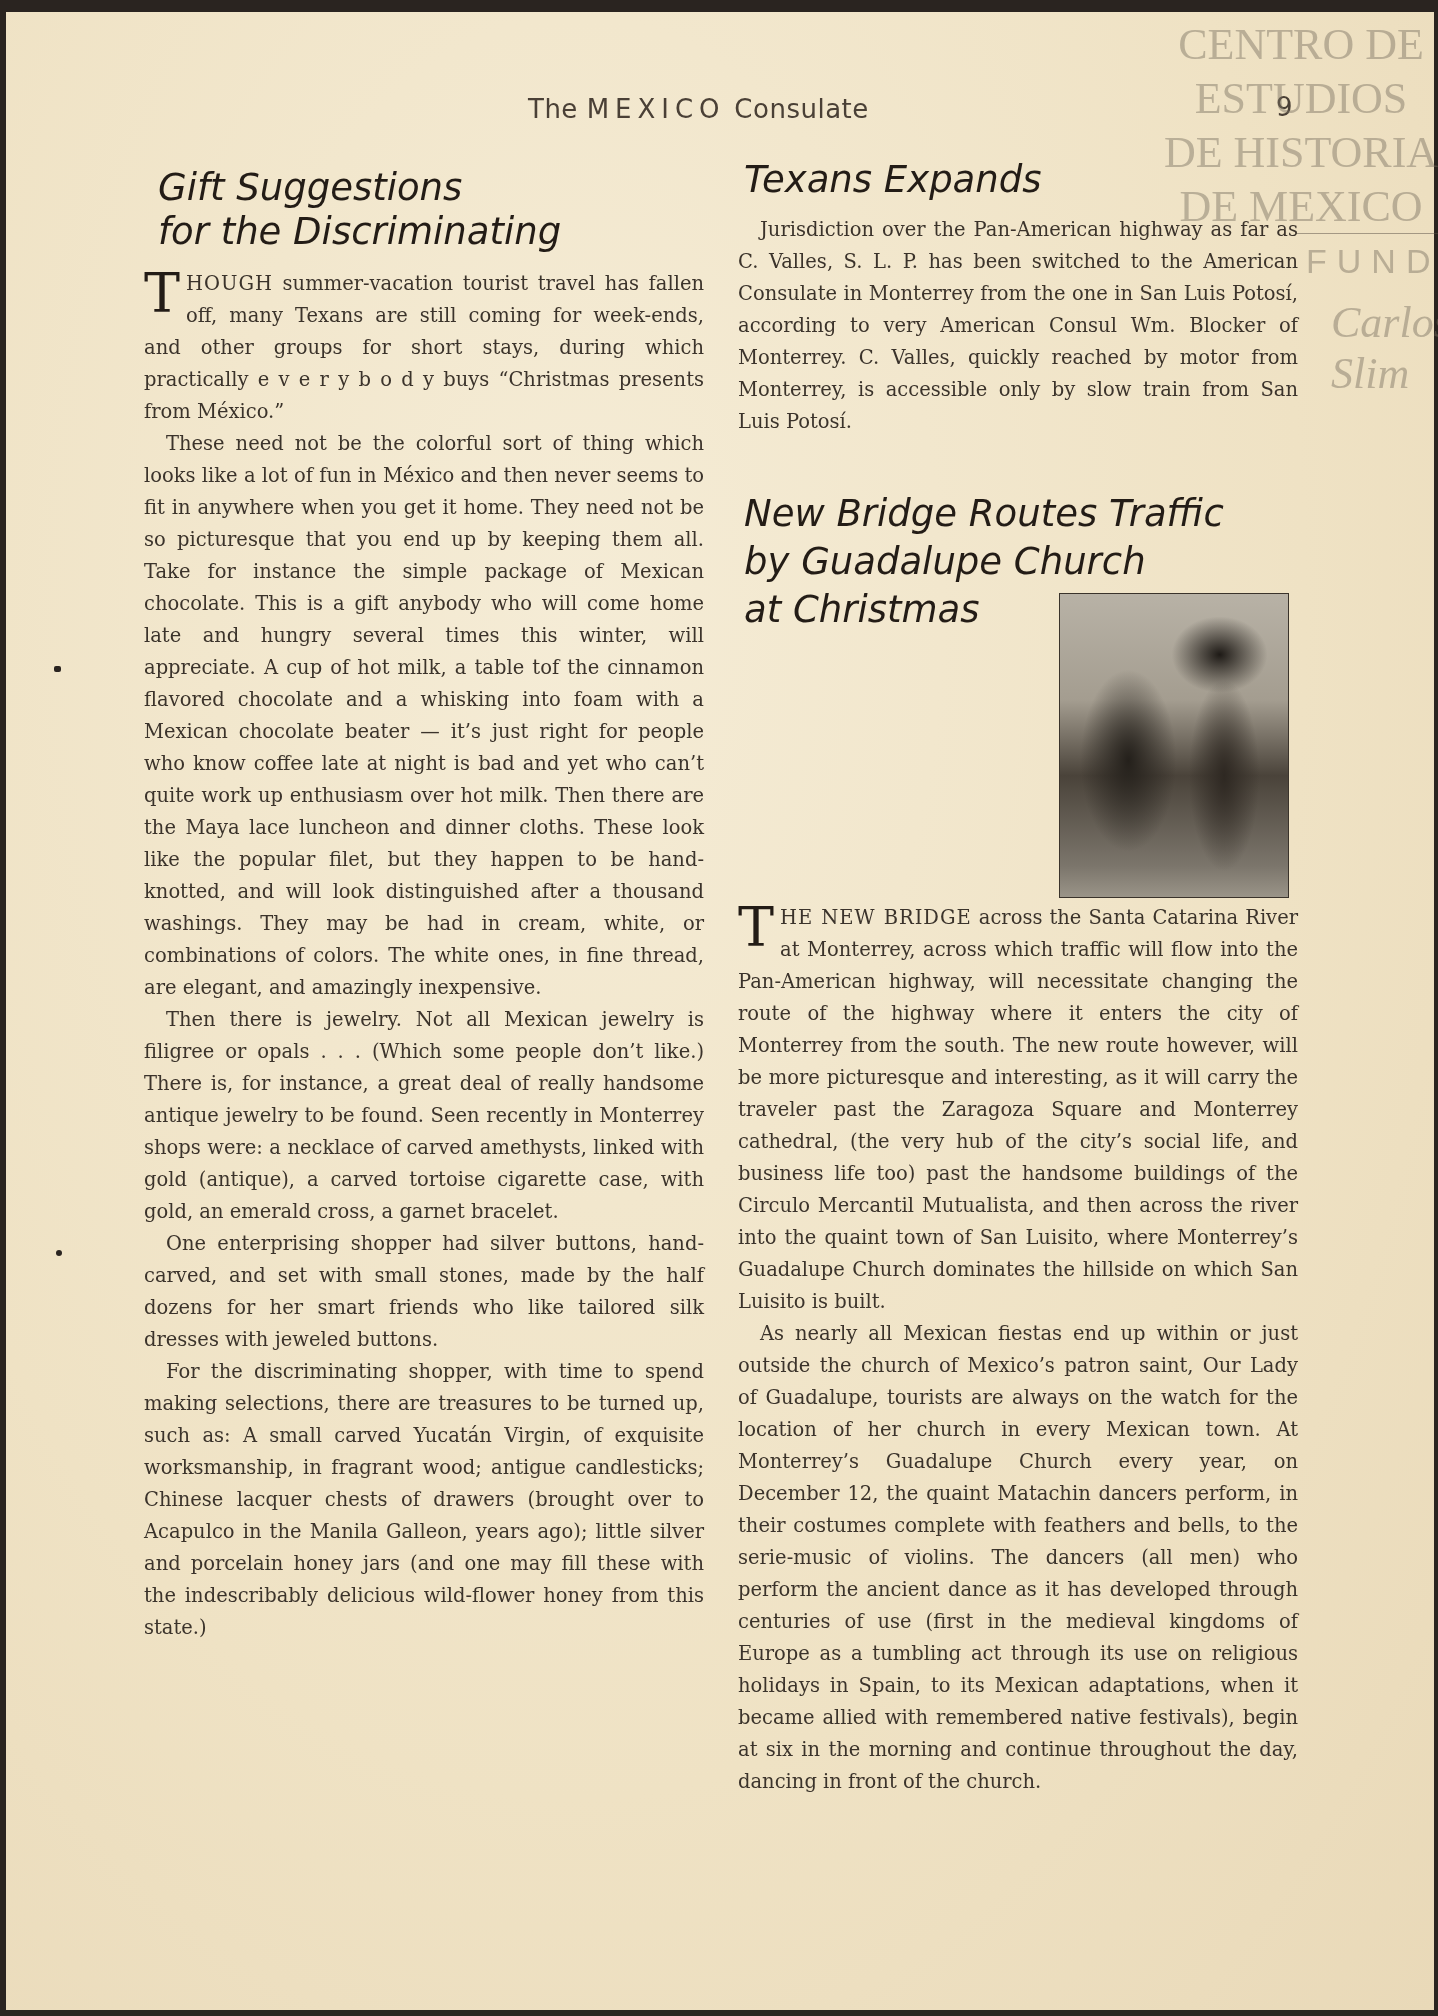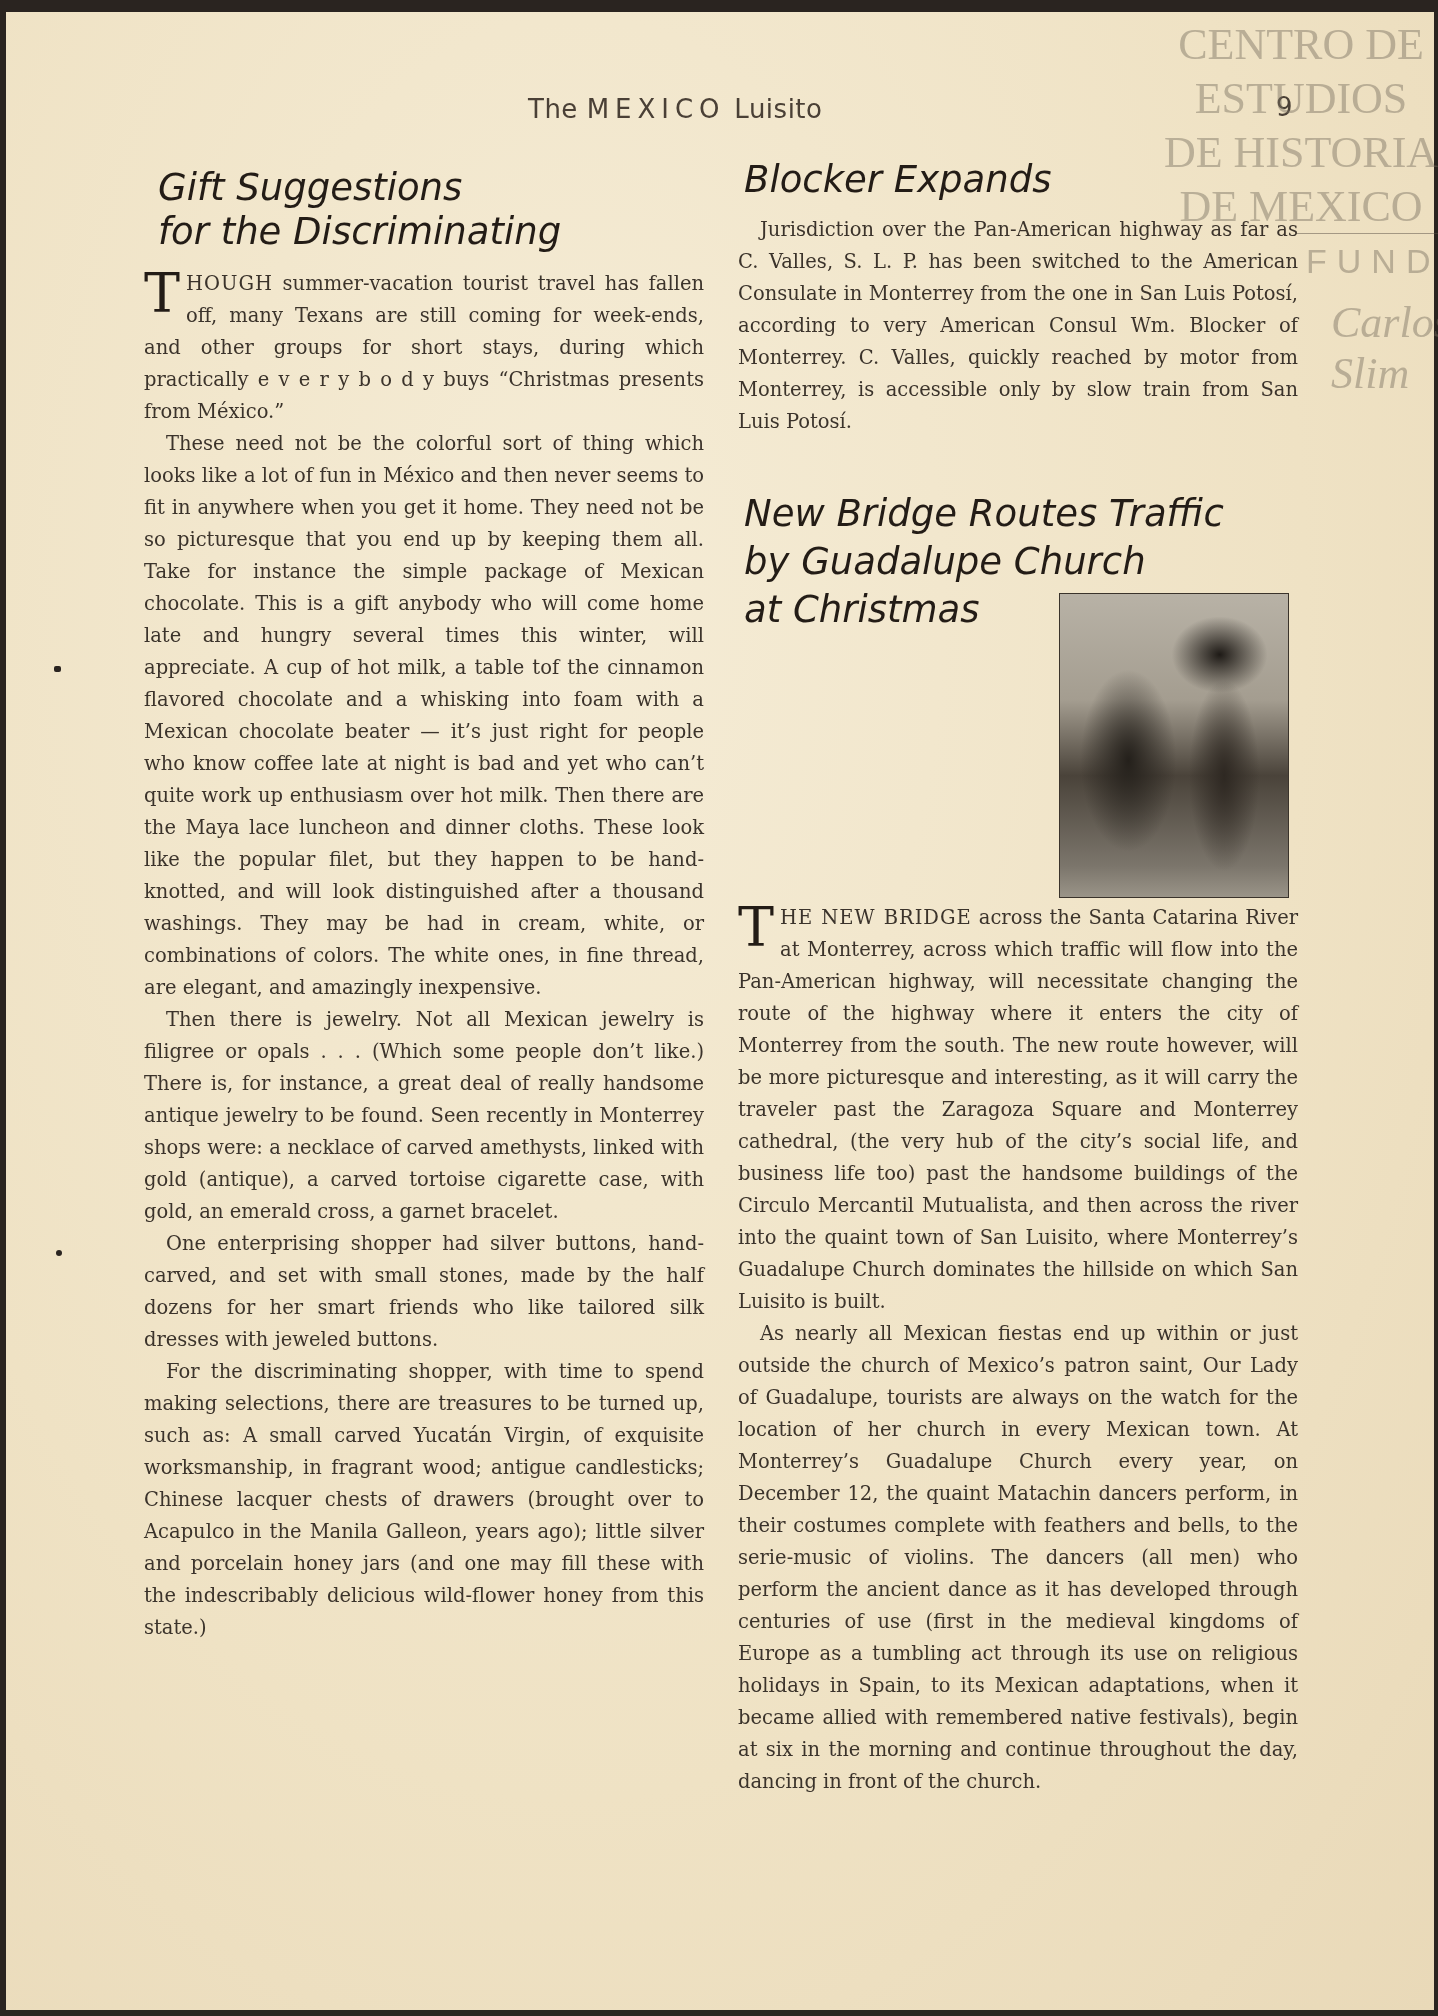--- a/index.html
+++ b/index.html
@@ -72,21 +72,21 @@
   .mark { position: absolute; background: #2a2420; border-radius: 2px; }
 </style>
 </head>
 <body>
 
 <div class="page">
 
   <div class="header">
     <span>The</span>
     <span class="spaced">MEXICO</span>
-    <span>Luisito</span>
+    <span>Consulate</span>
   </div>
   <div class="page-num">9</div>
 
   <div class="watermark">
     <div>CENTRO DE</div>
     <div>ESTUDIOS</div>
     <div>DE HISTORIA</div>
     <div>DE MEXICO</div>
   </div>
   <div class="wm-line"></div>
@@ -98,21 +98,21 @@
     <span>for the Discriminating</span>
   </h1>
   <div class="col left-col">
     <p class="first"><span class="dropcap">T</span><span class="smallcaps">HOUGH</span><span> summer-vacation tourist travel has fallen off, many Texans are still coming for week-ends, and other groups for short stays, during which practically e v e r y b o d y buys “Christmas presents from México.”</span></p>
     <p>These need not be the colorful sort of thing which looks like a lot of fun in México and then never seems to fit in anywhere when you get it home. They need not be so picturesque that you end up by keeping them all. Take for instance the simple package of Mexican chocolate. This is a gift anybody who will come home late and hungry several times this winter, will appreciate. A cup of hot milk, a table tof the cinnamon flavored chocolate and a whisking into foam with a Mexican chocolate beater — it’s just right for people who know coffee late at night is bad and yet who can’t quite work up enthusiasm over hot milk. Then there are the Maya lace luncheon and dinner cloths. These look like the popular filet, but they happen to be hand-knotted, and will look distinguished after a thousand washings. They may be had in cream, white, or combinations of colors. The white ones, in fine thread, are elegant, and amazingly inexpensive.</p>
     <p>Then there is jewelry. Not all Mexican jewelry is filigree or opals . . . (Which some people don’t like.) There is, for instance, a great deal of really handsome antique jewelry to be found. Seen recently in Monterrey shops were: a necklace of carved amethysts, linked with gold (antique), a carved tortoise cigarette case, with gold, an emerald cross, a garnet bracelet.</p>
     <p>One enterprising shopper had silver buttons, hand-carved, and set with small stones, made by the half dozens for her smart friends who like tailored silk dresses with jeweled buttons.</p>
     <p>For the discriminating shopper, with time to spend making selections, there are treasures to be turned up, such as: A small carved Yucatán Virgin, of exquisite worksmanship, in fragrant wood; antigue candlesticks; Chinese lacquer chests of drawers (brought over to Acapulco in the Manila Galleon, years ago); little silver and porcelain honey jars (and one may fill these with the indescribably delicious wild-flower honey from this state.)</p>
   </div>
 
-  <h2 class="headline right-head-1">Blocker Expands</h2>
+  <h2 class="headline right-head-1">Texans Expands</h2>
   <div class="col right-blocker">
     <p>Jurisdiction over the Pan-American highway as far as C. Valles, S. L. P. has been switched to the American Consulate in Monterrey from the one in San Luis Potosí, according to very American Consul Wm. Blocker of Monterrey. C. Valles, quickly reached by motor from Monterrey, is accessible only by slow train from San Luis Potosí.</p>
   </div>
 
   <h2 class="headline right-head-2">
     <span>New Bridge Routes Traffic</span><br>
     <span>by Guadalupe Church</span><br>
     <span>at Christmas</span>
   </h2>
   <div class="photo" title="Matachin dancers in feathered costumes"></div>

